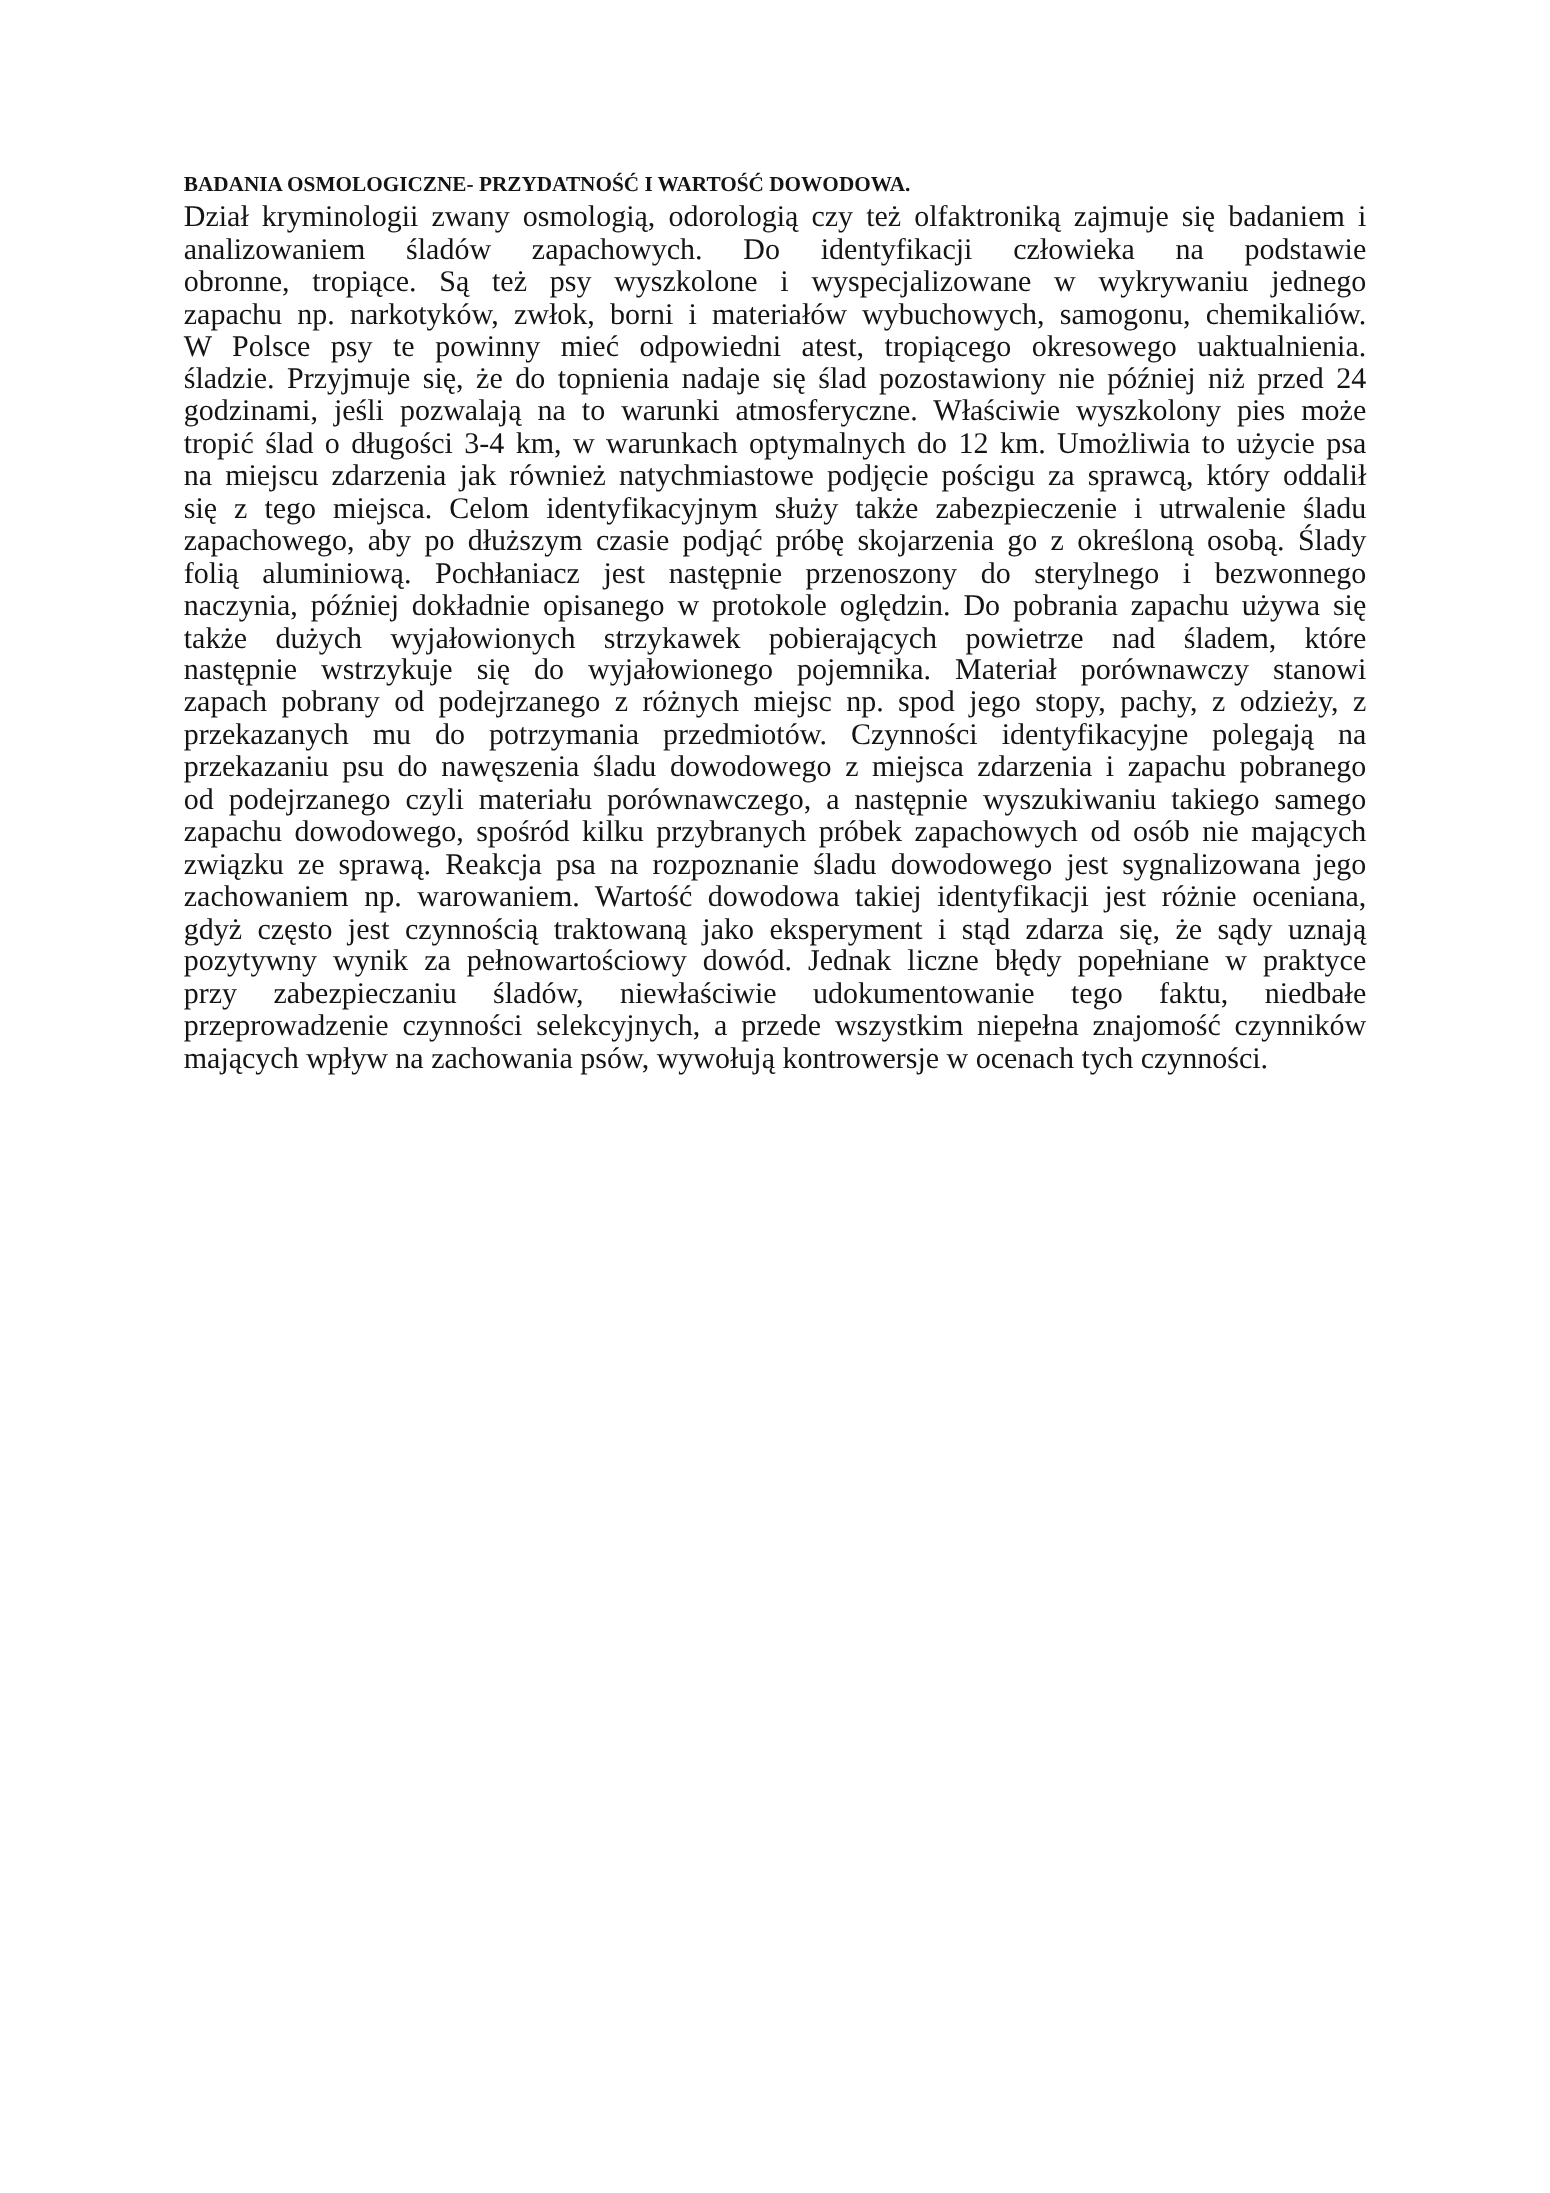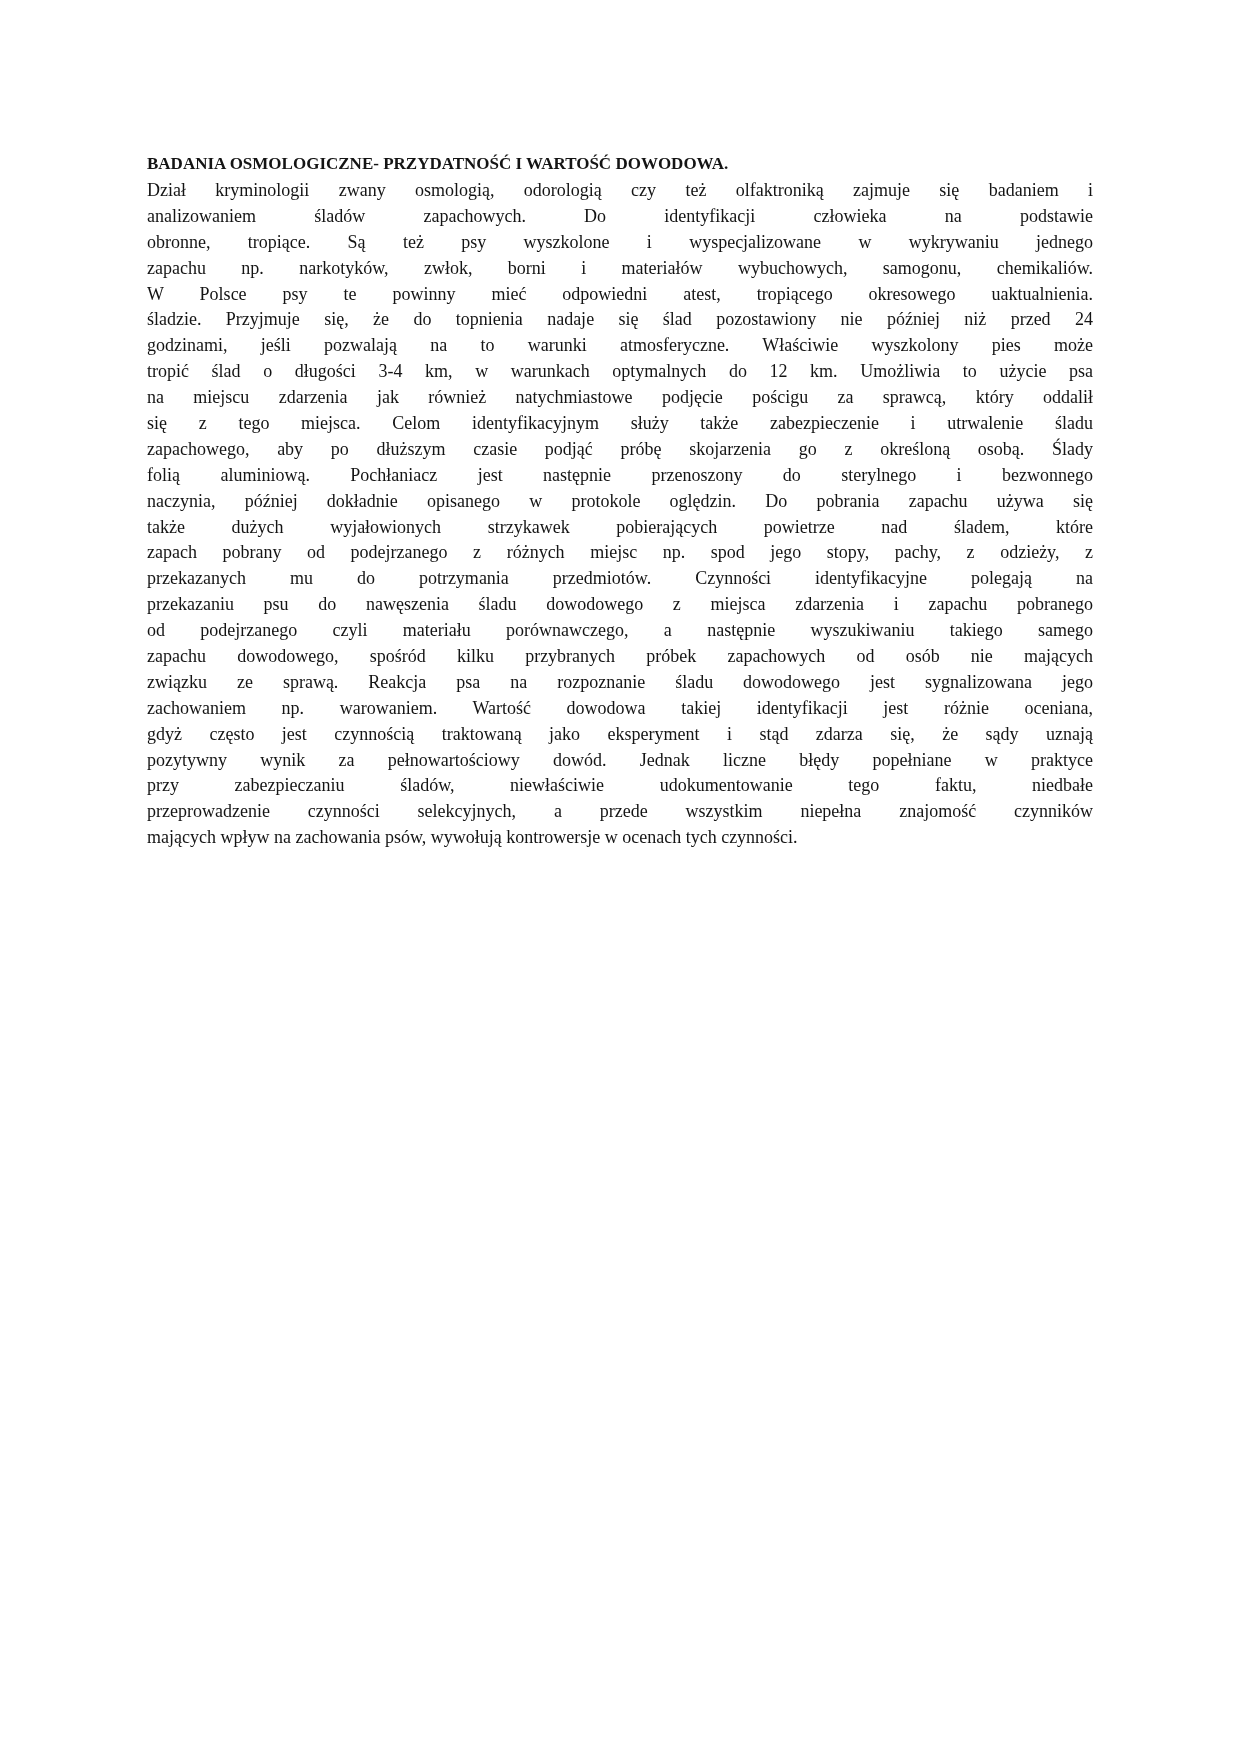--- a/index.html
+++ b/index.html
@@ -1,31 +1,31 @@
 <!DOCTYPE html>
 <html><head>
   <meta charset="utf-8">
   <style>
     html, body { margin: 0; padding: 0; background: #ffffff; }
     body { width: 1240px; height: 1754px; position: relative; overflow: hidden; }
     .page {
-      position: absolute; left: 0; top: 16px; width: 1240px; height: 1462px; background: #ffffff;
+      position: absolute; left: 0; top: 0; width: 1240px; height: 1462px; background: #ffffff;
     }
     .content {
       position: absolute; left: 147px; top: 136px; width: 946px;
       font-family: "Liberation Serif", "DejaVu Serif", serif;
       color: #141414;
     }
     .title {
       font-weight: bold; font-size: 17px; line-height: 24px; margin: 0;
       font-variant: small-caps; letter-spacing: 0;
       height: 26px;
     }
     .line {
-      font-size: 18px; line-height: 25.9px; height: 25.9px;
+      font-size: 24px; line-height: 25.9px; height: 25.9px;
       white-space: nowrap; margin: 0;
       text-align: justify; text-align-last: justify;
     }
     .line.last { text-align-last: left; }
   </style>
 </head>
 <body>
 
 <div class="page">
   <div class="content">
@@ -38,20 +38,21 @@
       <p class="line">W Polsce psy te powinny mieć odpowiedni atest, tropiącego okresowego uaktualnienia.</p>
       <p class="line">śladzie. Przyjmuje się, że do topnienia nadaje się ślad pozostawiony nie później niż przed 24</p>
       <p class="line">godzinami, jeśli pozwalają na to warunki atmosferyczne. Właściwie wyszkolony pies może</p>
       <p class="line">tropić ślad o długości 3-4 km, w warunkach optymalnych do 12 km. Umożliwia to użycie psa</p>
       <p class="line">na miejscu zdarzenia jak również natychmiastowe podjęcie pościgu za sprawcą, który oddalił</p>
       <p class="line">się z tego miejsca. Celom identyfikacyjnym służy także zabezpieczenie i utrwalenie śladu</p>
       <p class="line">zapachowego, aby po dłuższym czasie podjąć próbę skojarzenia go z określoną osobą. Ślady</p>
       <p class="line">folią aluminiową. Pochłaniacz jest następnie przenoszony do sterylnego i bezwonnego</p>
       <p class="line">naczynia, później dokładnie opisanego w protokole oględzin. Do pobrania zapachu używa się</p>
       <p class="line">także dużych wyjałowionych strzykawek pobierających powietrze nad śladem, które</p>
+      <p class="line">następnie wstrzykuje się do wyjałowionego pojemnika. Materiał porównawczy stanowi</p>
       <p class="line">zapach pobrany od podejrzanego z różnych miejsc np. spod jego stopy, pachy, z odzieży, z</p>
       <p class="line">przekazanych mu do potrzymania przedmiotów. Czynności identyfikacyjne polegają na</p>
       <p class="line">przekazaniu psu do nawęszenia śladu dowodowego z miejsca zdarzenia i zapachu pobranego</p>
       <p class="line">od podejrzanego czyli materiału porównawczego, a następnie wyszukiwaniu takiego samego</p>
       <p class="line">zapachu dowodowego, spośród kilku przybranych próbek zapachowych od osób nie mających</p>
       <p class="line">związku ze sprawą. Reakcja psa na rozpoznanie śladu dowodowego jest sygnalizowana jego</p>
       <p class="line">zachowaniem np. warowaniem. Wartość dowodowa takiej identyfikacji jest różnie oceniana,</p>
       <p class="line">gdyż często jest czynnością traktowaną jako eksperyment i stąd zdarza się, że sądy uznają</p>
       <p class="line">pozytywny wynik za pełnowartościowy dowód. Jednak liczne błędy popełniane w praktyce</p>
       <p class="line">przy zabezpieczaniu śladów, niewłaściwie udokumentowanie tego faktu, niedbałe</p>

